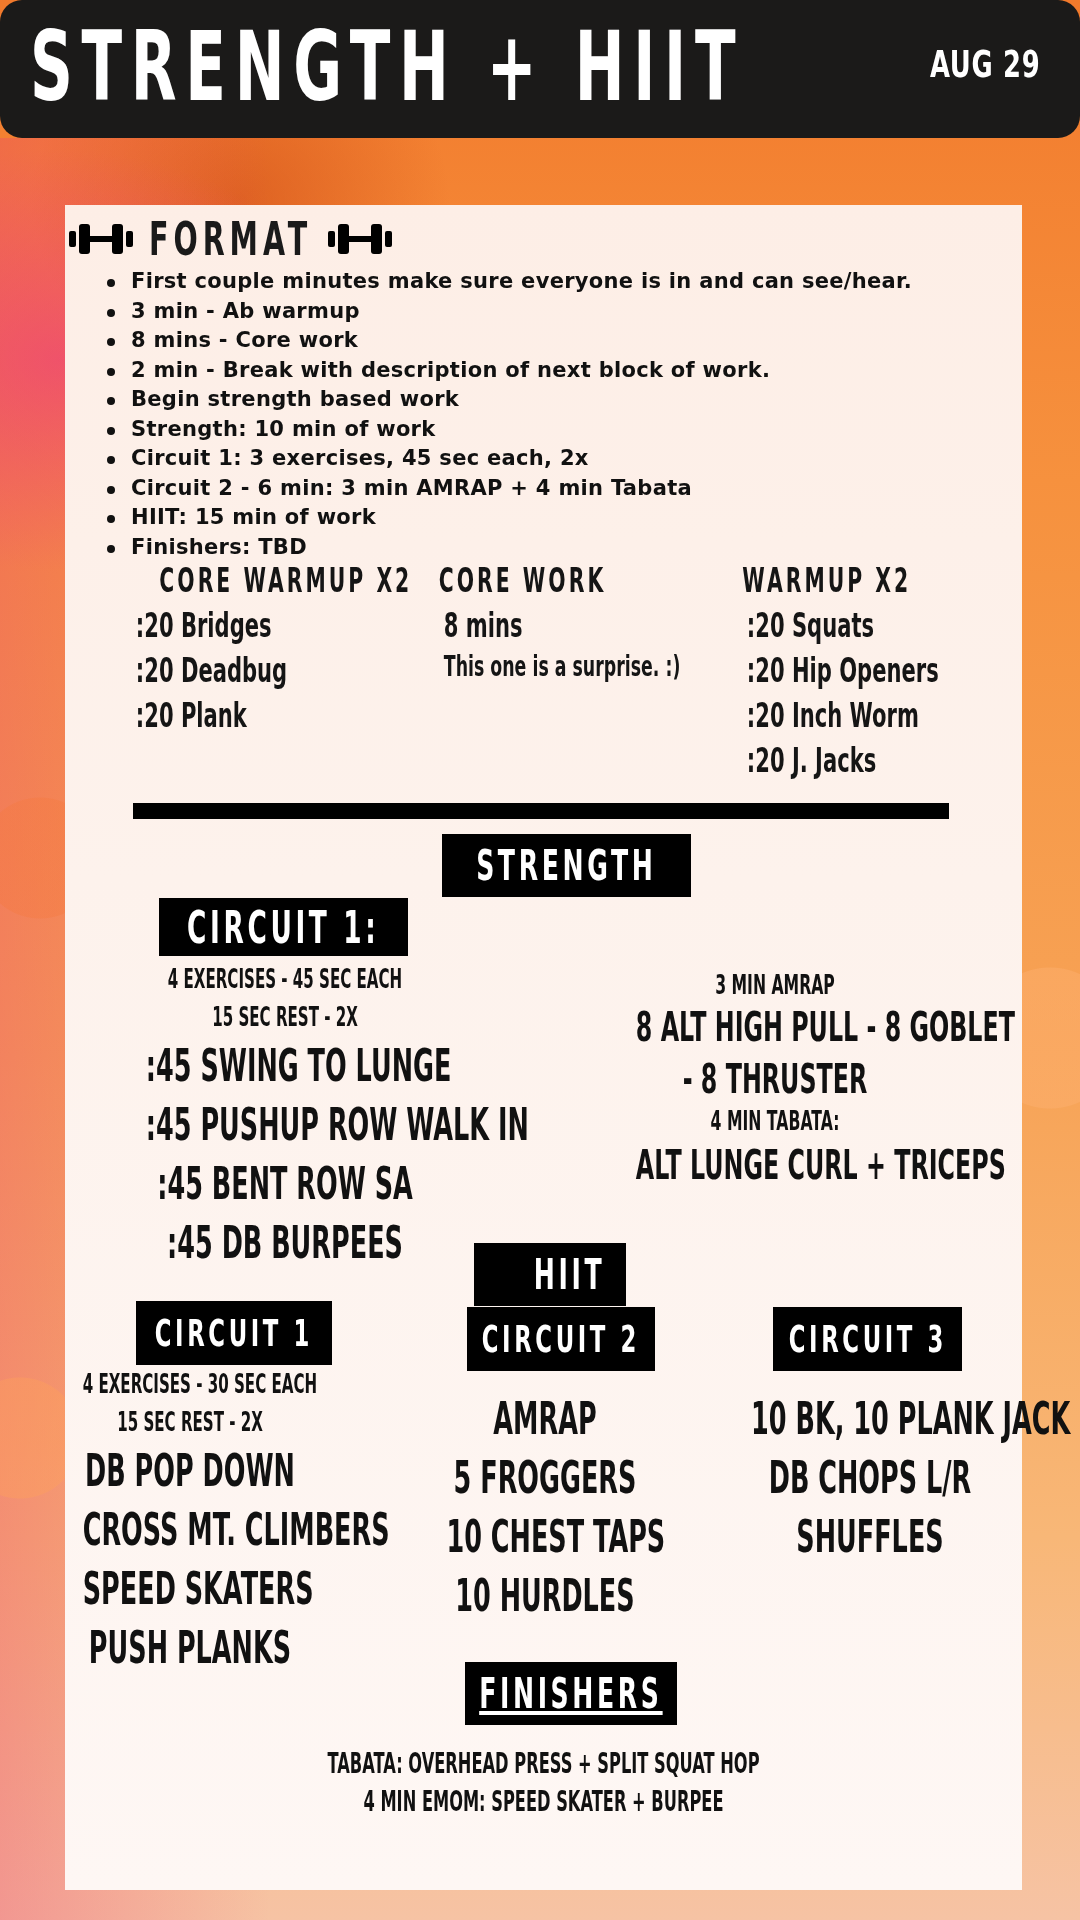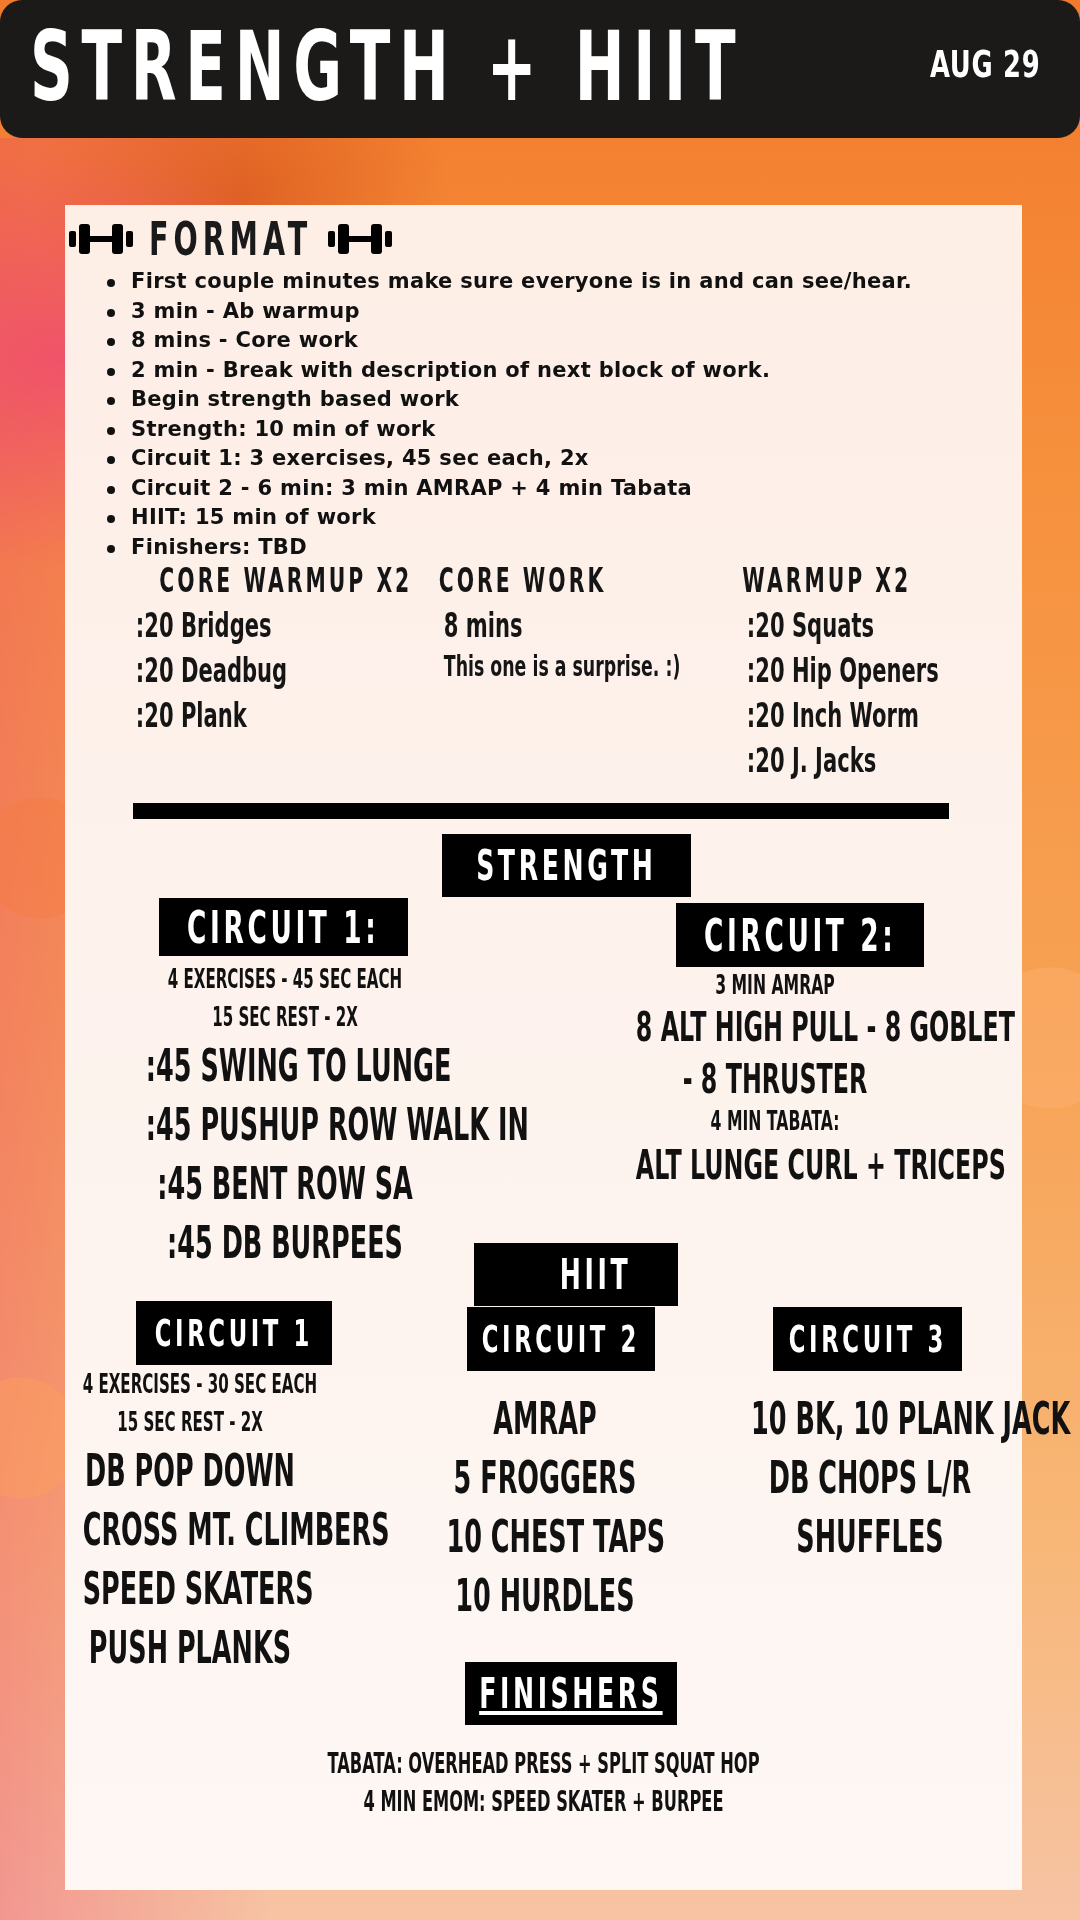--- a/index.html
+++ b/index.html
@@ -184,32 +184,29 @@
   </div>
   <div class="block" style="left:-20px; top:755px; width:480px;">
     <span class="line sm">4 EXERCISES - 45 SEC EACH</span>
     <span class="line sm">15 SEC REST - 2X</span>
     <span class="line lg">:45 SWING TO LUNGE</span>
     <span class="line lg">:45 PUSHUP ROW WALK IN</span>
     <span class="line lg">:45 BENT ROW SA</span>
     <span class="line lg">:45 DB BURPEES</span>
   </div>
 
-  <div class="tag" style="left:611px; top:698px; width:248px; height:64px;">
-    <span style="font-size:44px;">CIRCUIT 2:</span>
-  </div>
   <div class="block" style="left:470px; top:764px; width:480px;">
     <span class="line xs">3 MIN AMRAP</span>
     <span class="line md" style="height:52px; line-height:52px;">8 ALT HIGH PULL - 8 GOBLET</span>
     <span class="line md" style="height:52px; line-height:52px;">- 8 THRUSTER</span>
     <span class="line xs">4 MIN TABATA:</span>
     <span class="line md" style="height:56px; line-height:56px;">ALT LUNGE CURL + TRICEPS</span>
   </div>
 
-  <div class="tag" style="left:409px; top:1038px; width:204px; height:63px;padding-left:39px;">
+  <div class="tag" style="left:409px; top:1038px; width:152px; height:63px;padding-left:39px;">
     <span style="font-size:42px;">HIIT</span>
   </div>
 
   <div class="tag" style="left:60px; top:1096px; width:196px; height:64px;margin-left:11px;">
     <span style="font-size:38px;">CIRCUIT 1</span>
   </div>
   <div class="block" style="left:-60px; top:1160px; width:370px;">
     <span class="line sm">4 EXERCISES - 30 SEC EACH</span>
     <span class="line sm">15 SEC REST - 2X</span>
     <span class="line lg">DB POP DOWN</span>

